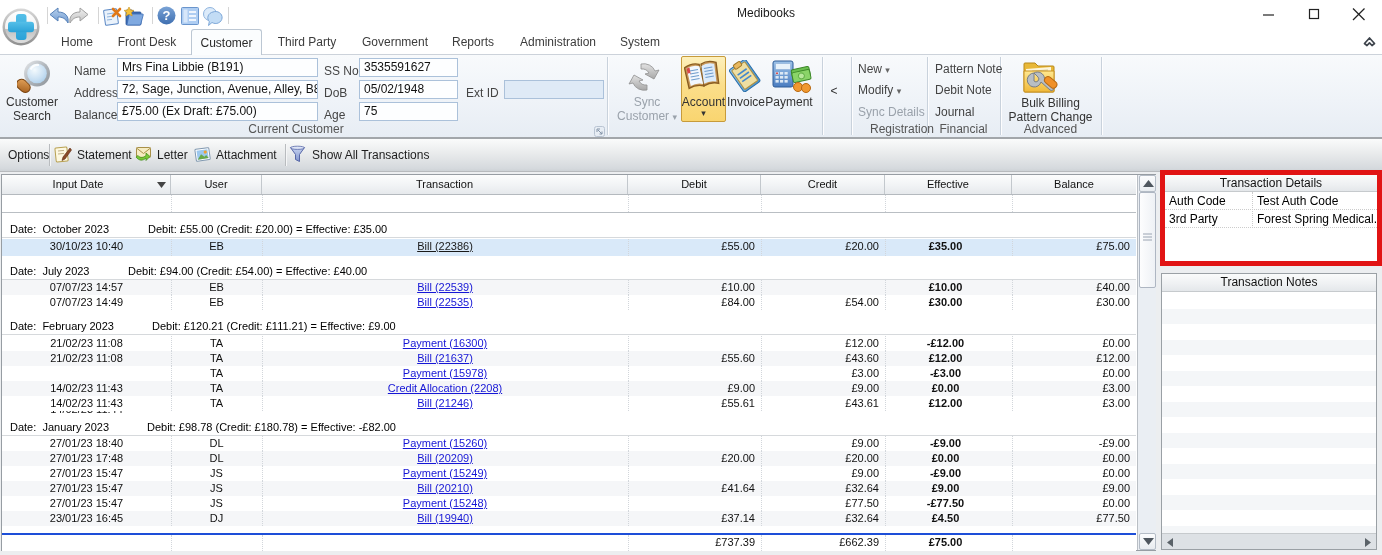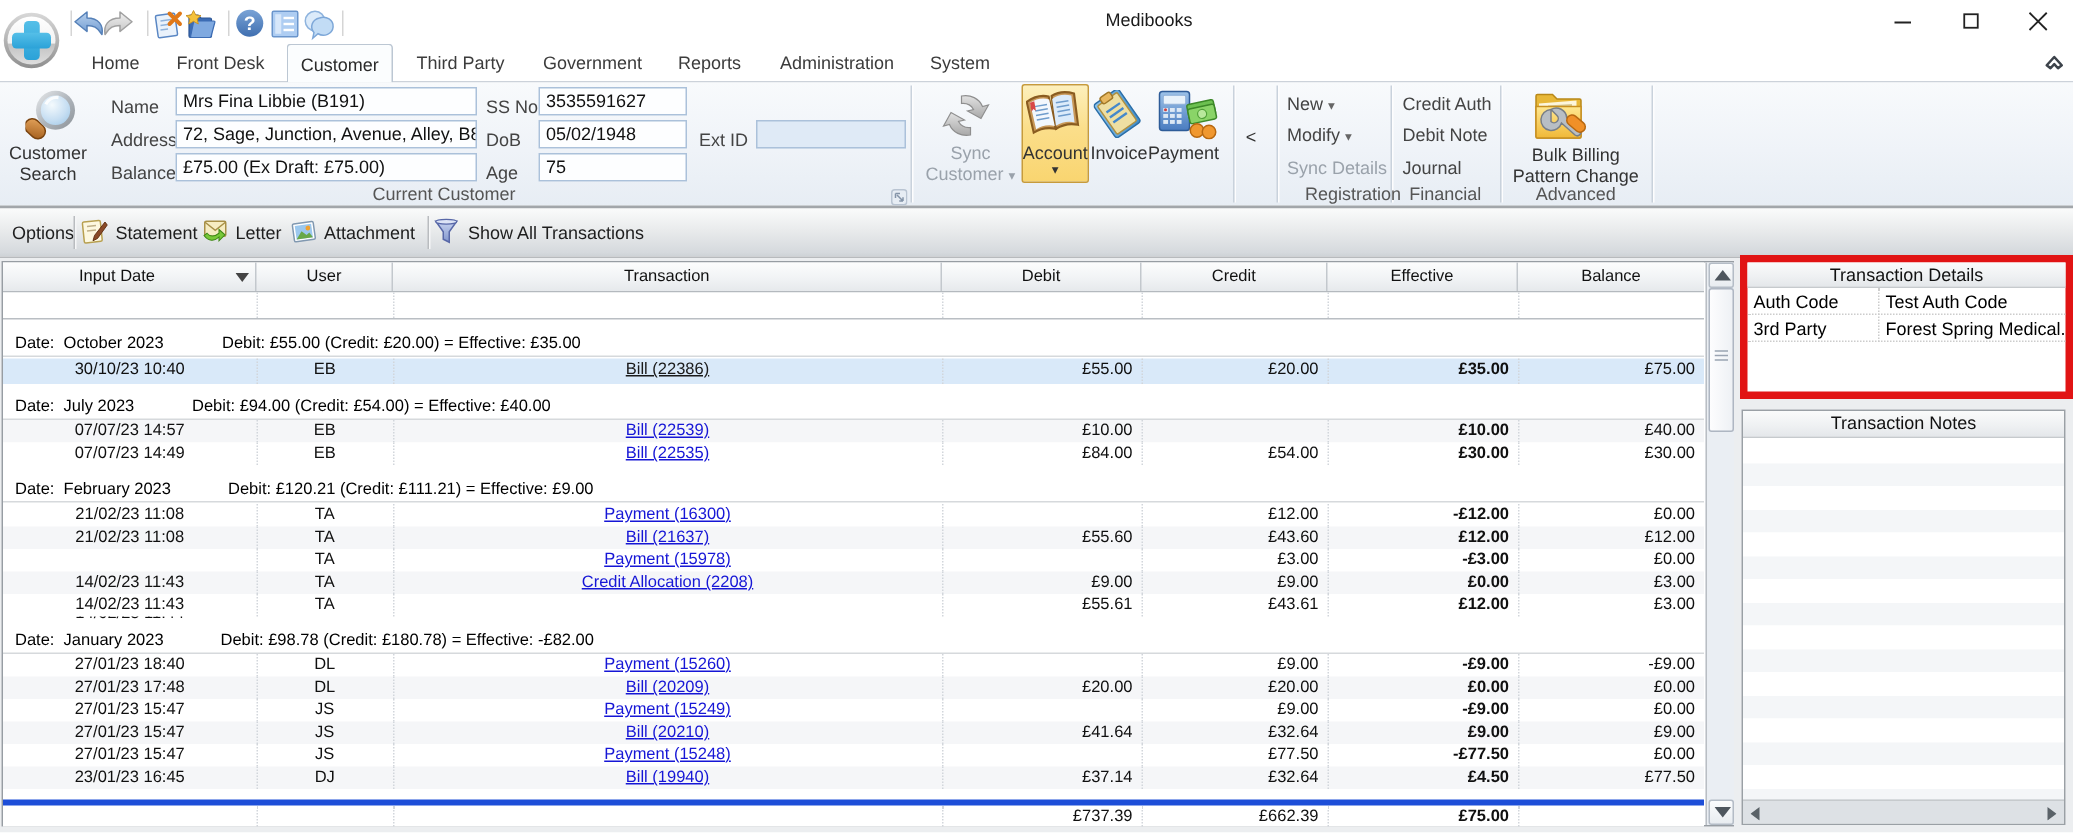--- a/index.html
+++ b/index.html
@@ -35,21 +35,21 @@
 #content { left:0; top:172px; width:1382px; height:383px; background:#eceef0; }
 
 
 #grid { position:absolute; left:1px; top:2px; width:1155px; height:377px; background:#fff; border:1px solid #979da3; }
 .hdr { position:absolute; left:0; top:0; width:1134px; height:20px; background:linear-gradient(#fcfdfd,#f1f3f5 55%,#e6e9ec); border-bottom:1px solid #b4b9be; }
 .hcell { position:absolute; top:0; height:19px; line-height:19px; font-size:11px; color:#111; text-align:center; border-right:1px solid #c3c8cd; }
 .row { position:absolute; left:0; width:1134px; height:15px; }
 .cell { position:absolute; top:0; height:100%; font-size:11px; color:#101010; line-height:15px; white-space:nowrap; }
 .num { text-align:right; }
 .ctr { text-align:center; }
-.bold { font-weight:bold; }
+.bold { font-weight:bold;text-align:center; }
 a.lnk { color:#1616d6; text-decoration:underline; }
 .grp { position:absolute; left:0; width:1134px; height:17px; font-size:11px; color:#000; line-height:16px; border-bottom:1px solid #d6d9dc; background:#fff; }
 .vline { position:absolute; top:0; width:1px; height:100%; border-right:1px dotted #d2d6db; }
 
 
 #vsb { position:absolute; left:1135px; top:0; width:19px; height:375px; background:#eaeef3; border-left:1px solid #b9bec4; }
 .sbtn { position:absolute; left:1px; width:17px; height:17px; background:linear-gradient(#fbfcfd,#e8ecf0); border:1px solid #b4bcc6; border-radius:2px; }
 
 
 #redbox { position:absolute; left:1160px; top:170px; width:222px; height:96px; border:5px solid #e11414; background:#fff; }
@@ -321,21 +321,21 @@
   <div class="btntext" style="left:726px;top:40px;width:40px;">Invoice</div>
   <div class="btntext" style="left:763px;top:40px;width:52px;">Payment</div>
 
   <div class="btntext" style="left:826px;top:29px;width:16px;">&lt;</div>
 
   <div class="rlabel" style="left:858px;top:7px;">New <span style="font-size:9px;color:#666">▾</span></div>
   <div class="rlabel" style="left:858px;top:28px;">Modify <span style="font-size:9px;color:#666">▾</span></div>
   <div class="rlabel gray" style="left:858px;top:50px;">Sync Details</div>
   <div class="rcaption" style="left:851px;width:76px;padding-left:19px;">Registration</div>
 
-  <div class="rlabel" style="left:935px;top:7px;">Credit Auth</div>
+  <div class="rlabel" style="left:935px;top:7px;">Pattern Note</div>
   <div class="rlabel" style="left:935px;top:28px;">Debit Note</div>
   <div class="rlabel" style="left:935px;top:50px;">Journal</div>
   <div class="rcaption" style="left:927px;width:73px;">Financial</div>
 
   <div class="btntext" style="left:1003px;top:41px;width:95px;">Bulk Billing<br>Pattern Change</div>
   <div class="rcaption" style="left:1000px;width:101px;">Advanced</div>
 </div>
 
 <div class="abs" id="toolbar"></div>
 <div class="abs" style="left:0;top:139px;width:1382px;height:33px;">
@@ -518,20 +518,21 @@
             <div class="vline" style="left:169px;"></div>
             <div class="vline" style="left:260px;"></div>
             <div class="vline" style="left:626px;"></div>
             <div class="vline" style="left:759px;"></div>
             <div class="vline" style="left:883px;"></div>
             <div class="vline" style="left:1010px;"></div>
           </div>
           <div class="row" style="top:221px;height:15px;background:#fff;">
             <div class="cell ctr" style="left:0;width:169px;">14/02/23 11:43</div>
             <div class="cell ctr" style="left:169px;width:91px;">TA</div>
+            <div class="cell ctr" style="left:260px;width:366px;"><a class="lnk" href="#">Bill (21246)</a></div>
             <div class="cell num" style="left:626px;width:127px;">£55.61</div>
             <div class="cell num" style="left:759px;width:118px;">£43.61</div>
             <div class="cell num bold" style="left:883px;width:121px;">£12.00</div>
             <div class="cell num" style="left:1010px;width:118px;">£3.00</div>
             <div class="vline" style="left:169px;"></div>
             <div class="vline" style="left:260px;"></div>
             <div class="vline" style="left:626px;"></div>
             <div class="vline" style="left:759px;"></div>
             <div class="vline" style="left:883px;"></div>
             <div class="vline" style="left:1010px;"></div>
@@ -623,21 +624,21 @@
             <div class="cell num" style="left:759px;width:118px;">£32.64</div>
             <div class="cell num bold" style="left:883px;width:121px;">£4.50</div>
             <div class="cell num" style="left:1010px;width:118px;">£77.50</div>
             <div class="vline" style="left:169px;"></div>
             <div class="vline" style="left:260px;"></div>
             <div class="vline" style="left:626px;"></div>
             <div class="vline" style="left:759px;"></div>
             <div class="vline" style="left:883px;"></div>
             <div class="vline" style="left:1010px;"></div>
           </div>
-          <div class="row" style="top:358px;height:18px;background:#fff;border-top:4px solid #1d4ed8;">
+          <div class="row" style="top:358px;height:18px;background:#fff;border-top:2px solid #1d4ed8;">
             <div class="cell num" style="left:626px;width:127px;">£737.39</div>
             <div class="cell num" style="left:759px;width:118px;">£662.39</div>
             <div class="cell num bold" style="left:883px;width:121px;">£75.00</div>
             <div class="vline" style="left:169px;"></div>
             <div class="vline" style="left:260px;"></div>
             <div class="vline" style="left:626px;"></div>
             <div class="vline" style="left:759px;"></div>
             <div class="vline" style="left:883px;"></div>
             <div class="vline" style="left:1010px;"></div>
           </div>

